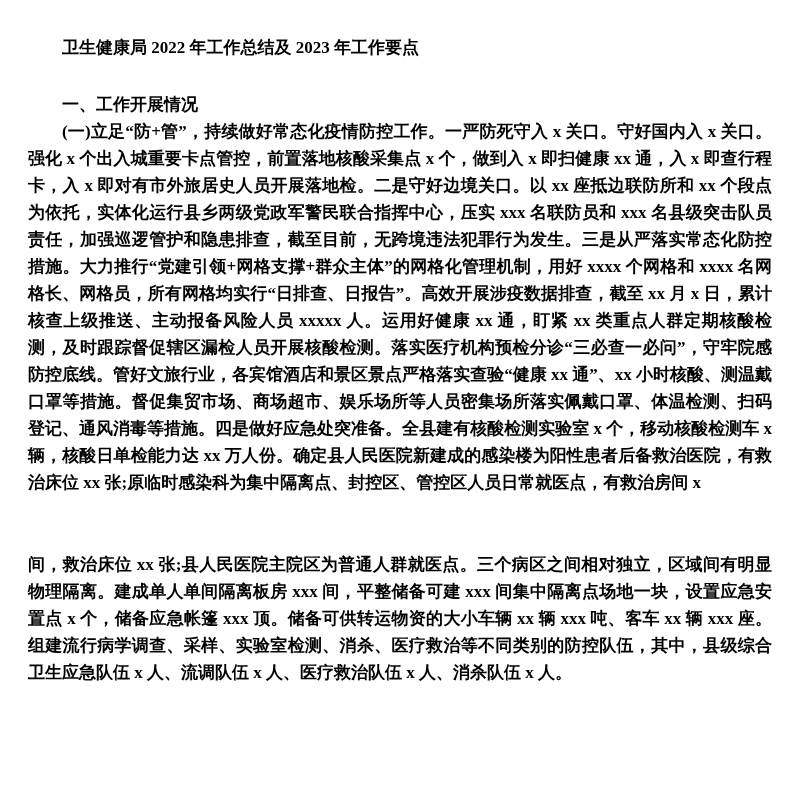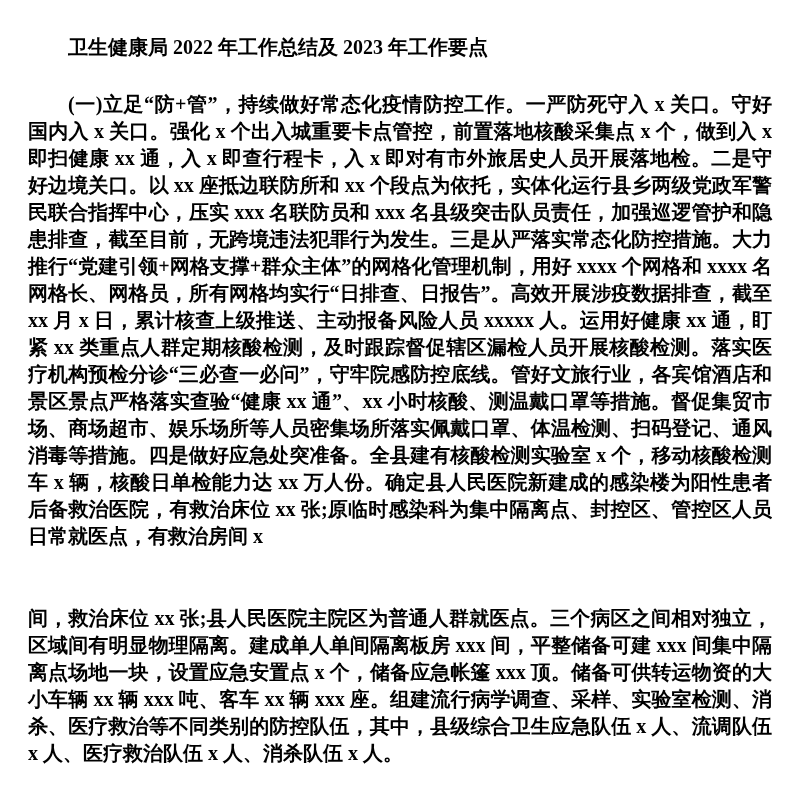--- a/index.html
+++ b/index.html
@@ -9,21 +9,21 @@
     background: #ffffff;
     overflow: hidden;
   }
   .page {
     width: 800px;
     height: 800px;
     padding: 28px 28px 0 28px;
     font-family: "Liberation Serif", "DejaVu Serif", serif;
     font-weight: bold;
     color: #000000;
-    font-size: 20px;
+    font-size: 17px;
     line-height: 27px;
     overflow: hidden;
   }
   .doc-title {
     text-indent: 2em;
     margin-top: 6px;
     margin-bottom: 30px;
   }
   .para {
     text-indent: 2em;
@@ -37,19 +37,20 @@
     height: 55px;
   }
 </style>
 </head>
 <body>
 
 <div class="page">
   <div class="doc-title">卫生健康局 2022 年工作总结及 2023 年工作要点</div>
 
 
+  <div class="para">一、工作开展情况</div>
 
   <div class="para">(一)立足“防+管”，持续做好常态化疫情防控工作。一严防死守入 x 关口。守好国内入 x 关口。强化 x 个出入城重要卡点管控，前置落地核酸采集点 x 个，做到入 x 即扫健康 xx 通，入 x 即查行程卡，入 x 即对有市外旅居史人员开展落地检。二是守好边境关口。以 xx 座抵边联防所和 xx 个段点为依托，实体化运行县乡两级党政军警民联合指挥中心，压实 xxx 名联防员和 xxx 名县级突击队员责任，加强巡逻管护和隐患排查，截至目前，无跨境违法犯罪行为发生。三是从严落实常态化防控措施。大力推行“党建引领+网格支撑+群众主体”的网格化管理机制，用好 xxxx 个网格和 xxxx 名网格长、网格员，所有网格均实行“日排查、日报告”。高效开展涉疫数据排查，截至 xx 月 x 日，累计核查上级推送、主动报备风险人员 xxxxx 人。运用好健康 xx 通，盯紧 xx 类重点人群定期核酸检测，及时跟踪督促辖区漏检人员开展核酸检测。落实医疗机构预检分诊“三必查一必问”，守牢院感防控底线。管好文旅行业，各宾馆酒店和景区景点严格落实查验“健康 xx 通”、xx 小时核酸、测温戴口罩等措施。督促集贸市场、商场超市、娱乐场所等人员密集场所落实佩戴口罩、体温检测、扫码登记、通风消毒等措施。四是做好应急处突准备。全县建有核酸检测实验室 x 个，移动核酸检测车 x 辆，核酸日单检能力达 xx 万人份。确定县人民医院新建成的感染楼为阳性患者后备救治医院，有救治床位 xx 张;原临时感染科为集中隔离点、封控区、管控区人员日常就医点，有救治房间 x</div>
 
   <div class="page-break-gap"></div>
 
   <div class="para continuation">间，救治床位 xx 张;县人民医院主院区为普通人群就医点。三个病区之间相对独立，区域间有明显物理隔离。建成单人单间隔离板房 xxx 间，平整储备可建 xxx 间集中隔离点场地一块，设置应急安置点 x 个，储备应急帐篷 xxx 顶。储备可供转运物资的大小车辆 xx 辆 xxx 吨、客车 xx 辆 xxx 座。组建流行病学调查、采样、实验室检测、消杀、医疗救治等不同类别的防控队伍，其中，县级综合卫生应急队伍 x 人、流调队伍 x 人、医疗救治队伍 x 人、消杀队伍 x 人。</div>
 </div>
 
 </body></html>

